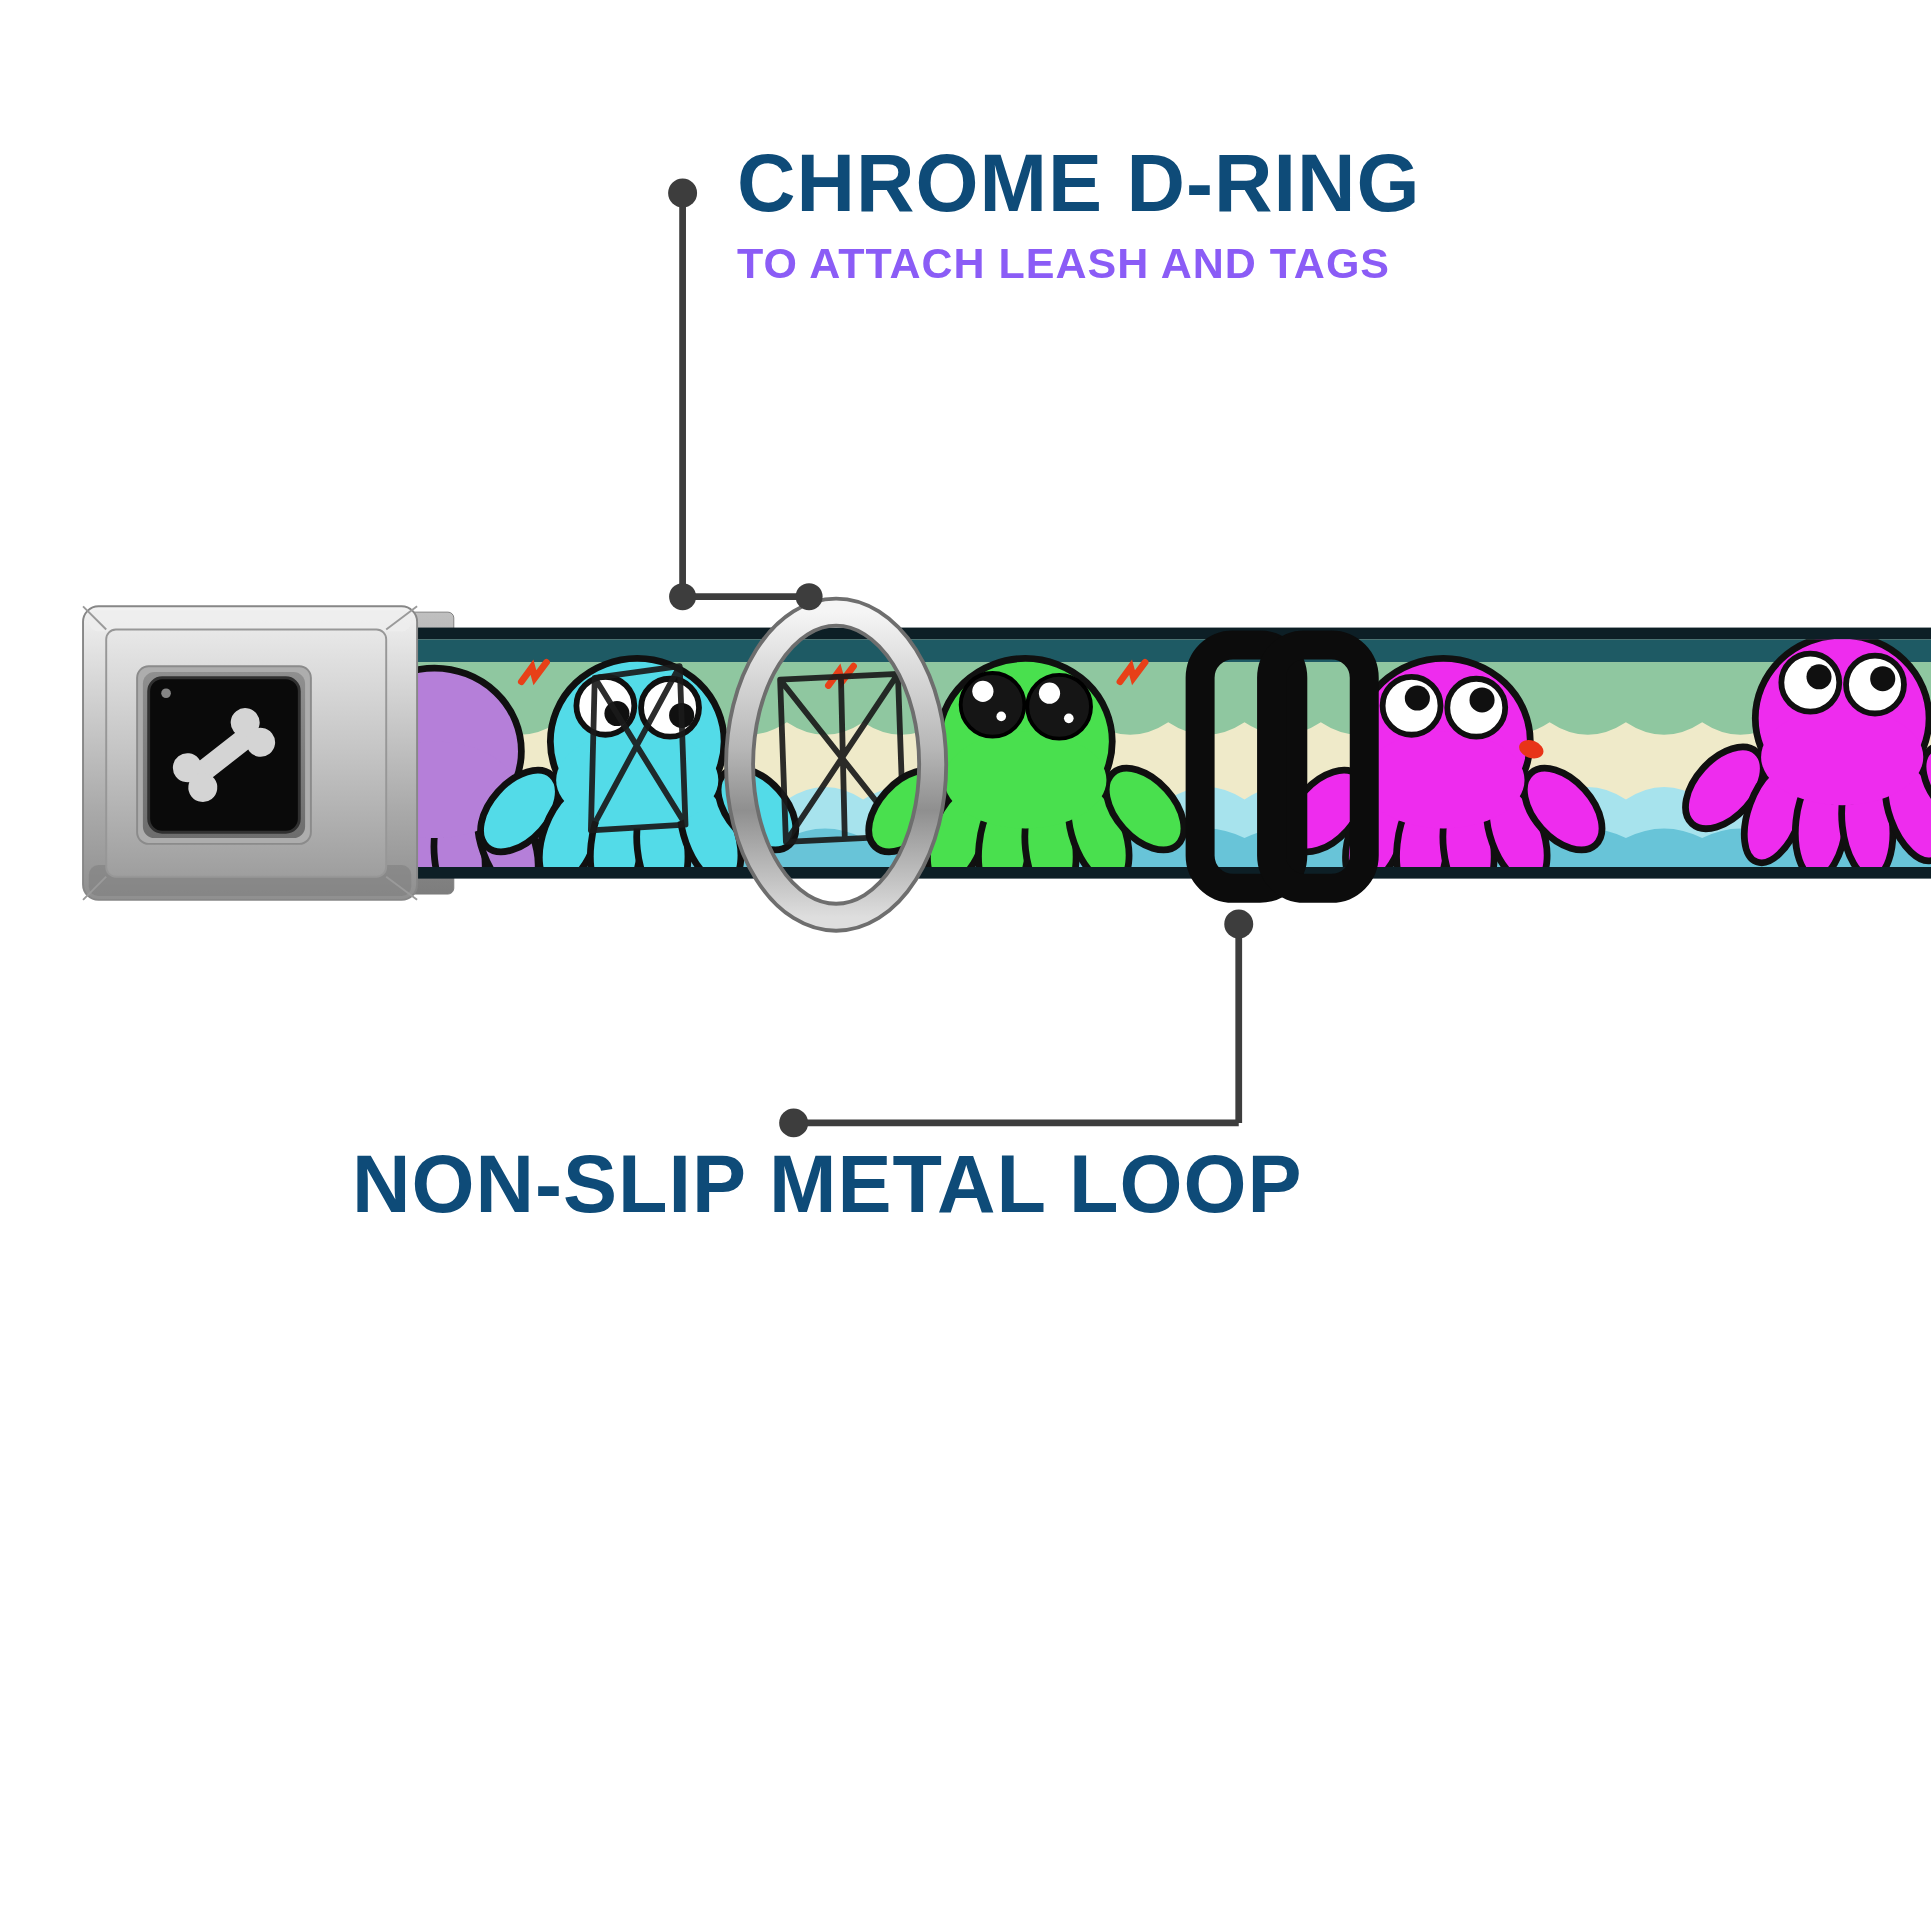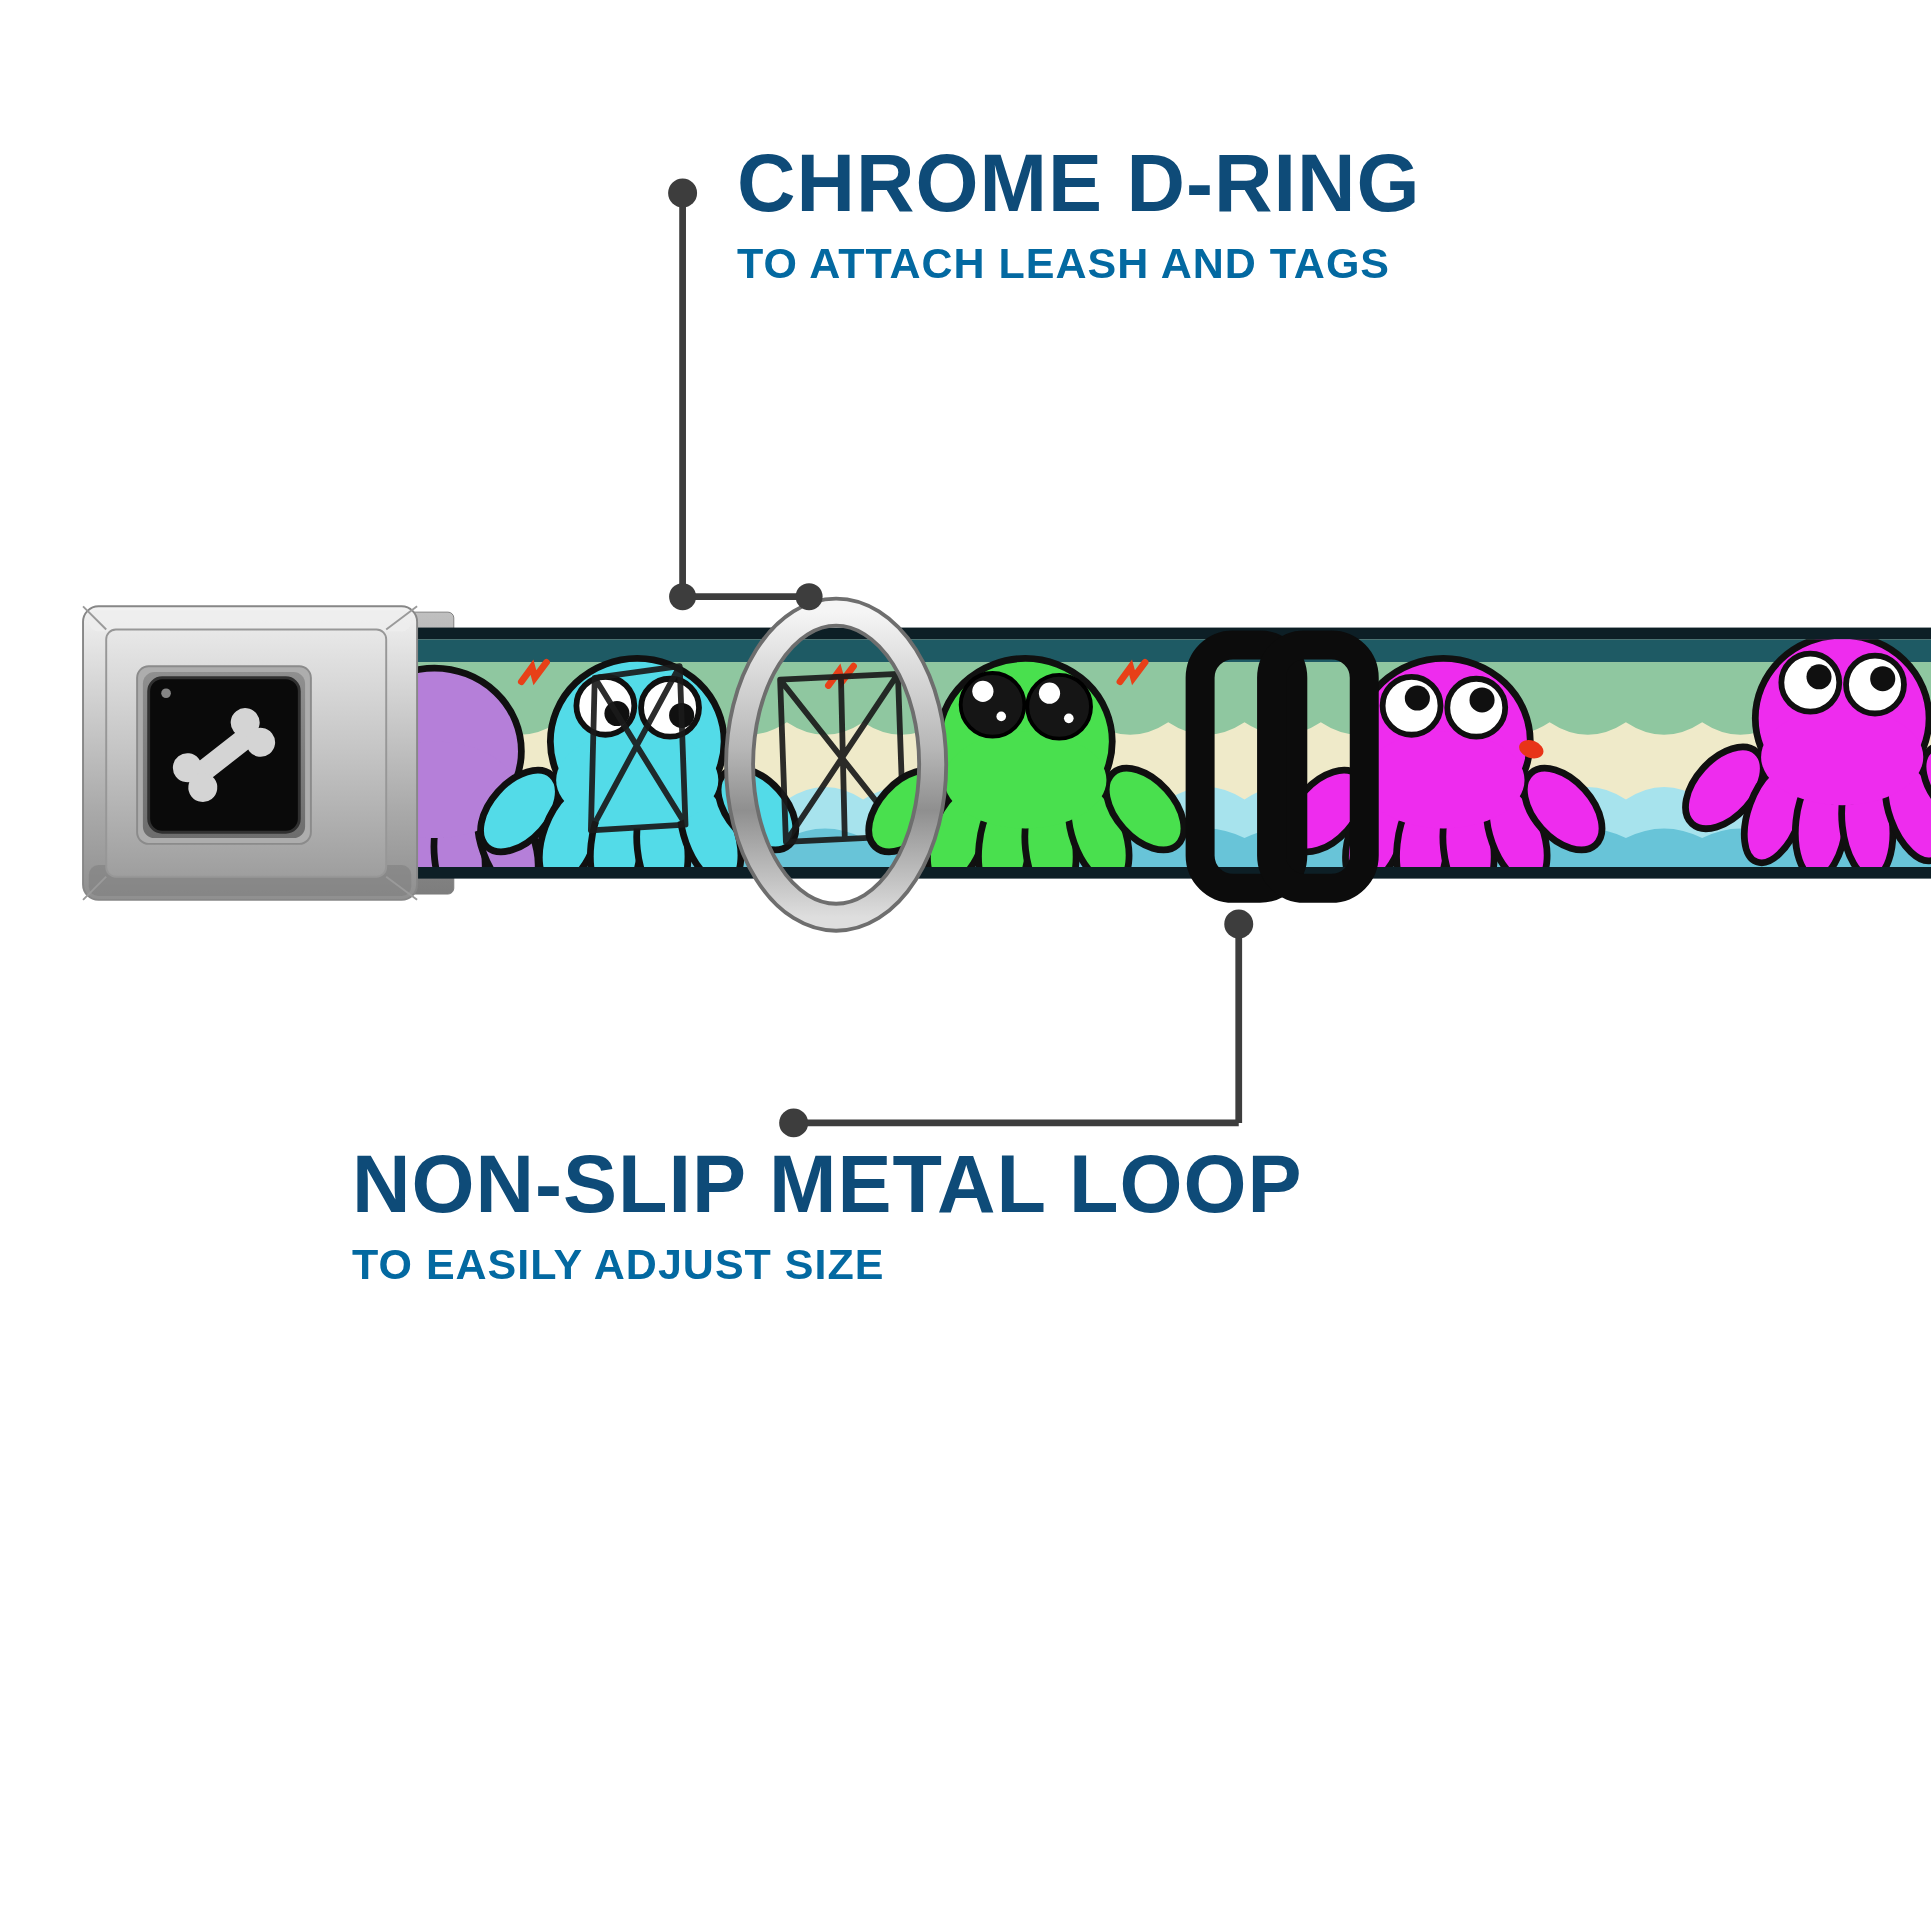--- a/index.html
+++ b/index.html
@@ -1,21 +1,21 @@
 <!DOCTYPE html>
 <html><head>
 <meta charset="utf-8">
 <style>
   html,body{margin:0;padding:0;background:#fff;}
   .stage{position:relative;width:1931px;height:1931px;background:#ffffff;overflow:hidden;
          font-family:"Liberation Sans",sans-serif;}
   .layer{position:absolute;left:0;top:0;}
   .ann{position:absolute;}
   .ann-title{font-weight:bold;font-size:81px;line-height:85px;letter-spacing:1px;color:#0e4b78;white-space:nowrap;}
-  .ann-sub{font-weight:bold;font-size:43px;line-height:46px;letter-spacing:1px;color:#0369a1;margin-top:13.5px;white-space:nowrap;}
+  .ann-sub{font-weight:bold;font-size:43px;line-height:46px;letter-spacing:1px;color:#8b5cf6;margin-top:13.5px;white-space:nowrap;}
   .ann-top{left:737px;top:141px;}
   .ann-bottom{left:352px;top:1142px;}
 </style>
 </head>
 <body>
 
 <div class="stage">
 
   <svg class="layer" width="1931" height="1931" viewBox="0 0 2000 2000">
     <defs>
@@ -164,17 +164,16 @@
     </g>
   </svg>
 
   <div class="ann ann-top">
     <div class="ann-title">CHROME D-RING</div>
     <div class="ann-sub">TO ATTACH LEASH AND TAGS</div>
   </div>
 
   <div class="ann ann-bottom">
     <div class="ann-title">NON-SLIP METAL LOOP</div>
-    <div class="ann-sub">TO EASILY ADJUST SIZE</div>
   </div>
 
 </div>
 
 
 </body></html>

